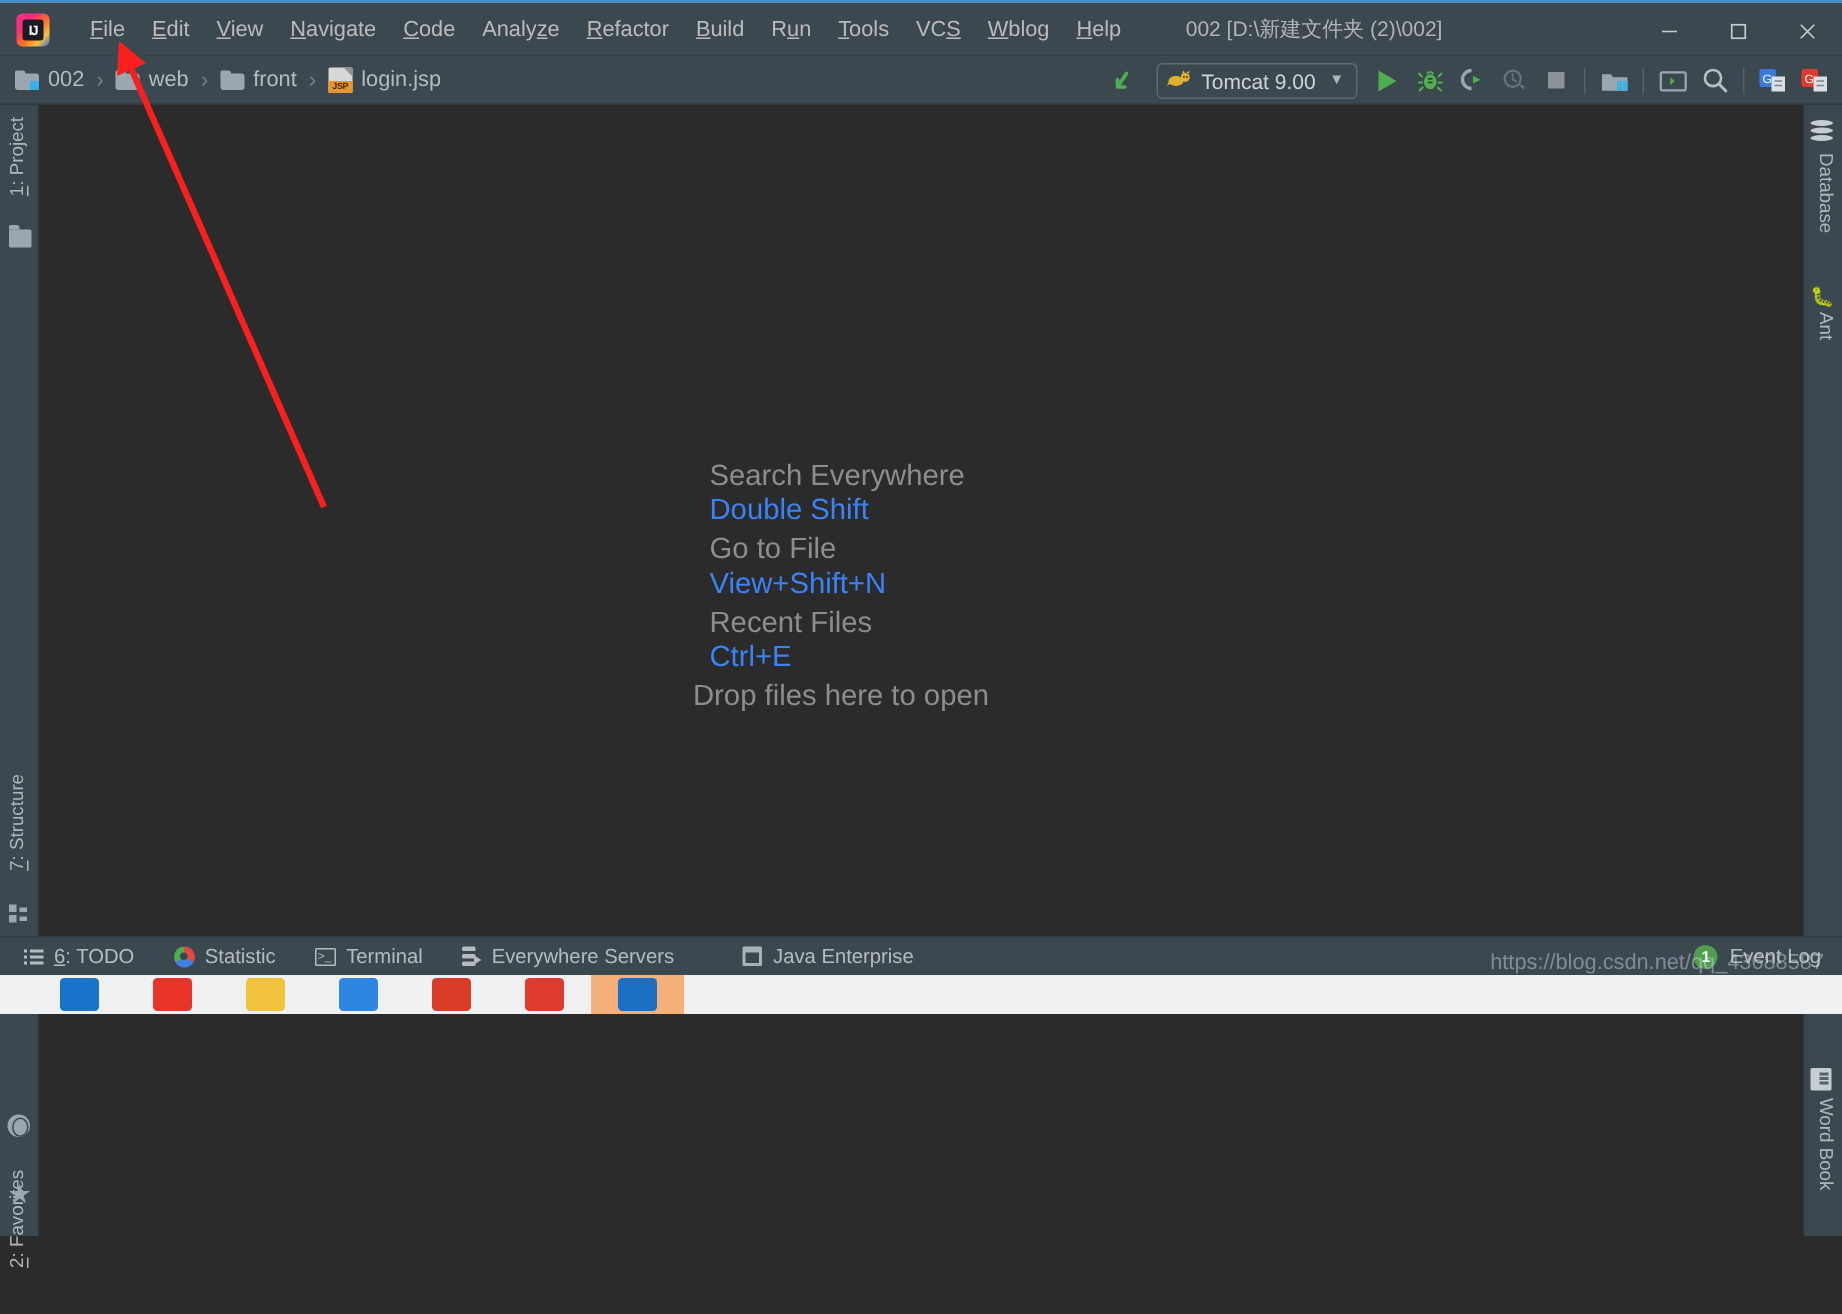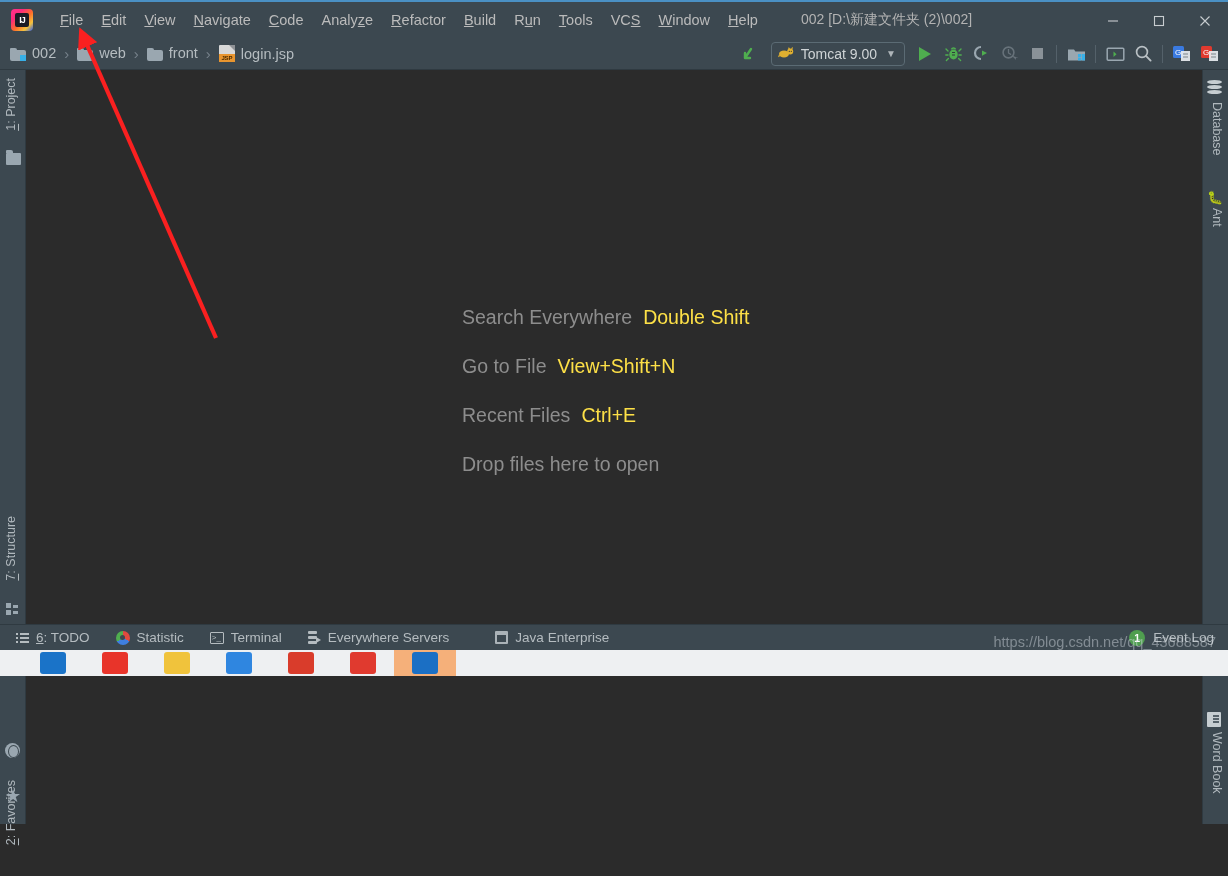--- a/index.html
+++ b/index.html
@@ -55,21 +55,21 @@
   .win-btn svg { display: block; }
 
   
   .toolbar {
     position: absolute; top: 37px; left: 0; width: 1228px; height: 33px;
     background: #3c4850;
     display: flex; align-items: center;
     border-bottom: 1px solid #2f3a41;
   }
   .crumbs { display: flex; align-items: center; margin-left: 10px; }
-  .crumb { display: flex; align-items: flex-end; color: #b5bcc0; font-size: 14.5px; }
+  .crumb { display: flex; align-items: center; color: #b5bcc0; font-size: 14.5px; }
   .crumb .ctext { margin-left: 6px; }
   .crumb-sep { color: #76818a; font-size: 15px; margin: 0 8px; }
   .ico-folder-mod, .ico-folder {
     width: 16px; height: 13px; position: relative; flex: none;
   }
   .ico-folder-mod .body, .ico-folder .body {
     position: absolute; left: 0; bottom: 0; width: 16px; height: 11px;
     background: #9aa7b0; border-radius: 1px 2px 2px 2px;
   }
   .ico-folder-mod .tab, .ico-folder .tab {
@@ -185,23 +185,23 @@
   
   .canvas {
     position: absolute; left: 26px; top: 70px;
     width: 1176px; height: 754px; background: #2b2b2b;
   }
   .hints {
     position: absolute; left: 436px; top: 236px;
   }
   .hint-row {
     display: flex; align-items: baseline; height: 49px;
-    font-size: 19.5px; color: #8d8d8d; white-space: nowrap;
-  }
-  .hint-key { color: #fde047; margin-left: 11px; }
+    font-size: 19.5px; color: #8d8d8d; white-space: nowrap; flex-direction: column;
+  }
+  .hint-key { color: #3b82f6; margin-left: 11px; }
 
   
   .botbar {
     position: absolute; left: 0; bottom: 26px; width: 1228px; height: 26px;
     background: #3c4850; border-top: 1px solid #2f3a41;
     display: flex; align-items: center;
   }
   .bb-item {
     display: flex; align-items: center; color: #b5bcc0; font-size: 13.5px;
     margin-left: 16px; white-space: nowrap;
@@ -292,21 +292,21 @@
         <div class="menu-item"><span></span><span class="mn">E</span><span>dit</span></div>
         <div class="menu-item"><span></span><span class="mn">V</span><span>iew</span></div>
         <div class="menu-item"><span></span><span class="mn">N</span><span>avigate</span></div>
         <div class="menu-item"><span></span><span class="mn">C</span><span>ode</span></div>
         <div class="menu-item"><span>Analy</span><span class="mn">z</span><span>e</span></div>
         <div class="menu-item"><span></span><span class="mn">R</span><span>efactor</span></div>
         <div class="menu-item"><span></span><span class="mn">B</span><span>uild</span></div>
         <div class="menu-item"><span>R</span><span class="mn">u</span><span>n</span></div>
         <div class="menu-item"><span></span><span class="mn">T</span><span>ools</span></div>
         <div class="menu-item"><span>VC</span><span class="mn">S</span><span></span></div>
-        <div class="menu-item"><span></span><span class="mn">W</span><span>indow</span></div>
+        <div class="menu-item"><span></span><span class="mn">W</span><span>blog</span></div>
         <div class="menu-item"><span></span><span class="mn">H</span><span>elp</span></div>
       </div>
     <div class="win-title">002 [D:\新建文件夹 (2)\002]</div>
     <div class="win-ctrls">
       <div class="win-btn">
         <svg width="12" height="12" viewBox="0 0 12 12">
             <path d="M1 6h10" stroke="#c8cdd0" stroke-width="1.1"></path>
           </svg>
       </div>
       <div class="win-btn">

